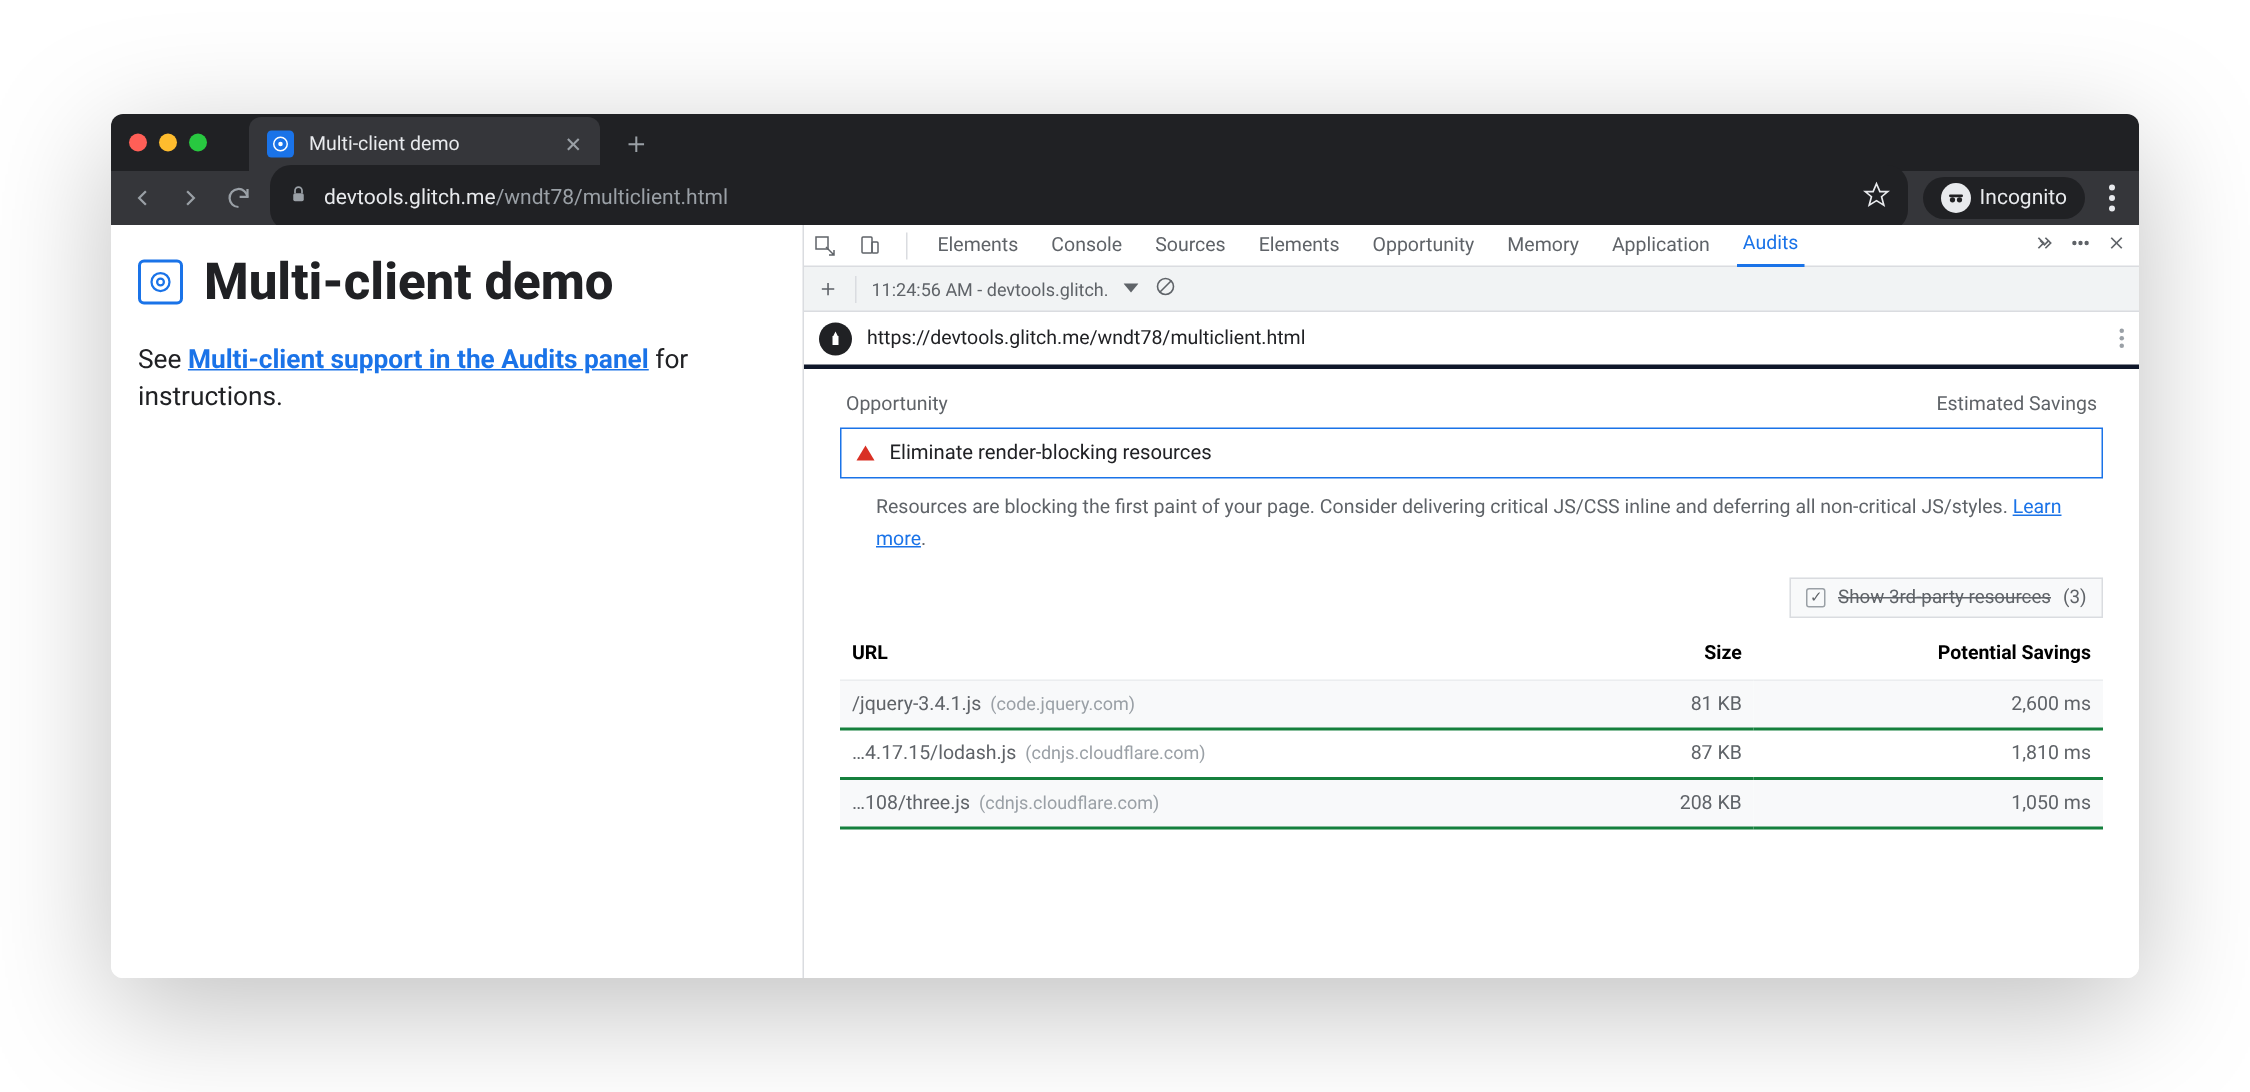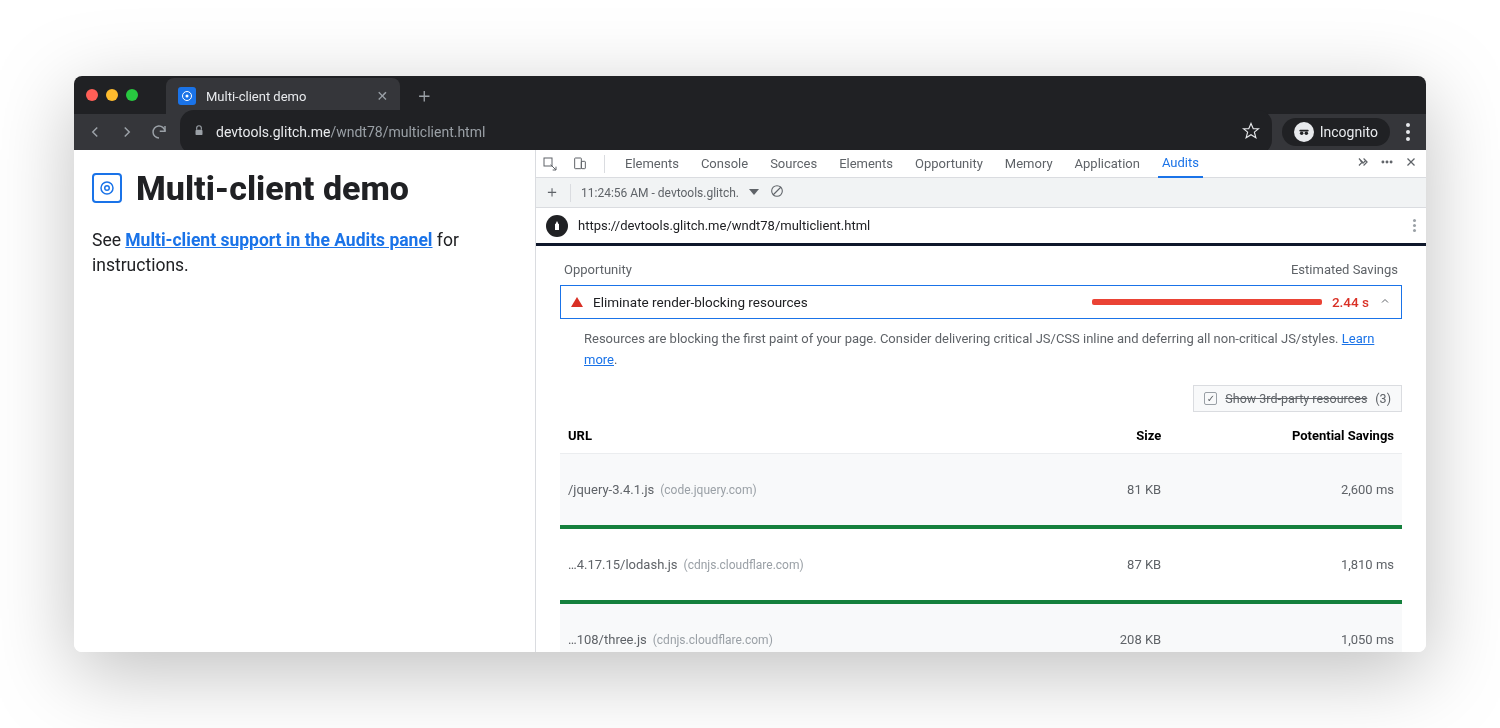--- a/index.html
+++ b/index.html
@@ -196,21 +196,21 @@
   }
   .third-party .ck{width:13px;height:13px;border:1px solid #9aa0a6;border-radius:2px;display:inline-flex;align-items:center;justify-content:center;font-size:10px;color:#5f6368;}
   .third-party .lbl{ text-decoration: line-through; }
   table.resources{
     width:100%;border-collapse:collapse;font-size:13px;color:#5f6368;margin-top:6px;
   }
   table.resources th{
     text-align:left;font-weight:700;color:#000000;padding:10px 8px;border-bottom:1px solid #ebedef;
   }
   table.resources th.size, table.resources th.sav, table.resources td.size, table.resources td.sav{ text-align:right;}
-  table.resources td{padding:28px 8px;border-bottom:4px solid #15803d;color:#5f6368;}
+  table.resources td{padding:8px 8px;border-bottom:2px solid #15803d;color:#5f6368;}
   table.resources tr.striped td{background:#f8f9fa;}
   .host{color:#9aa0a6;font-size:12px;margin-left:6px;}
 </style>
 </head>
 <body>
 
 <div class="window-shadow">
 <div class="browser-window">
 
   <div class="tab-strip">
@@ -365,27 +365,20 @@
 
       <div class="audit-body">
         <div class="opp-header">
           <span>Opportunity</span>
           <span>Estimated Savings</span>
         </div>
 
         <div class="opp-row">
           <span class="tri-red"></span>
           <span>Eliminate render-blocking resources</span>
-          <div class="opp-bar">
-            <span class="red-bar"></span>
-            <span class="savings-val">2.44 s</span>
-            <span class="chev-up"><svg viewBox="0 0 24 24">
-                    <polyline points="6 15 12 9 18 15"></polyline>
-                  </svg></span>
-          </div>
         </div>
 
         <div class="opp-desc">
           <span>Resources are blocking the first paint of your page. Consider delivering critical JS/CSS inline and deferring all non-critical JS/styles. </span><a href="#">Learn more</a>.
         </div>
 
         <div class="third-party">
           <div class="box">
             <span class="ck">✓</span>
             <span class="lbl">Show 3rd-party resources</span>

